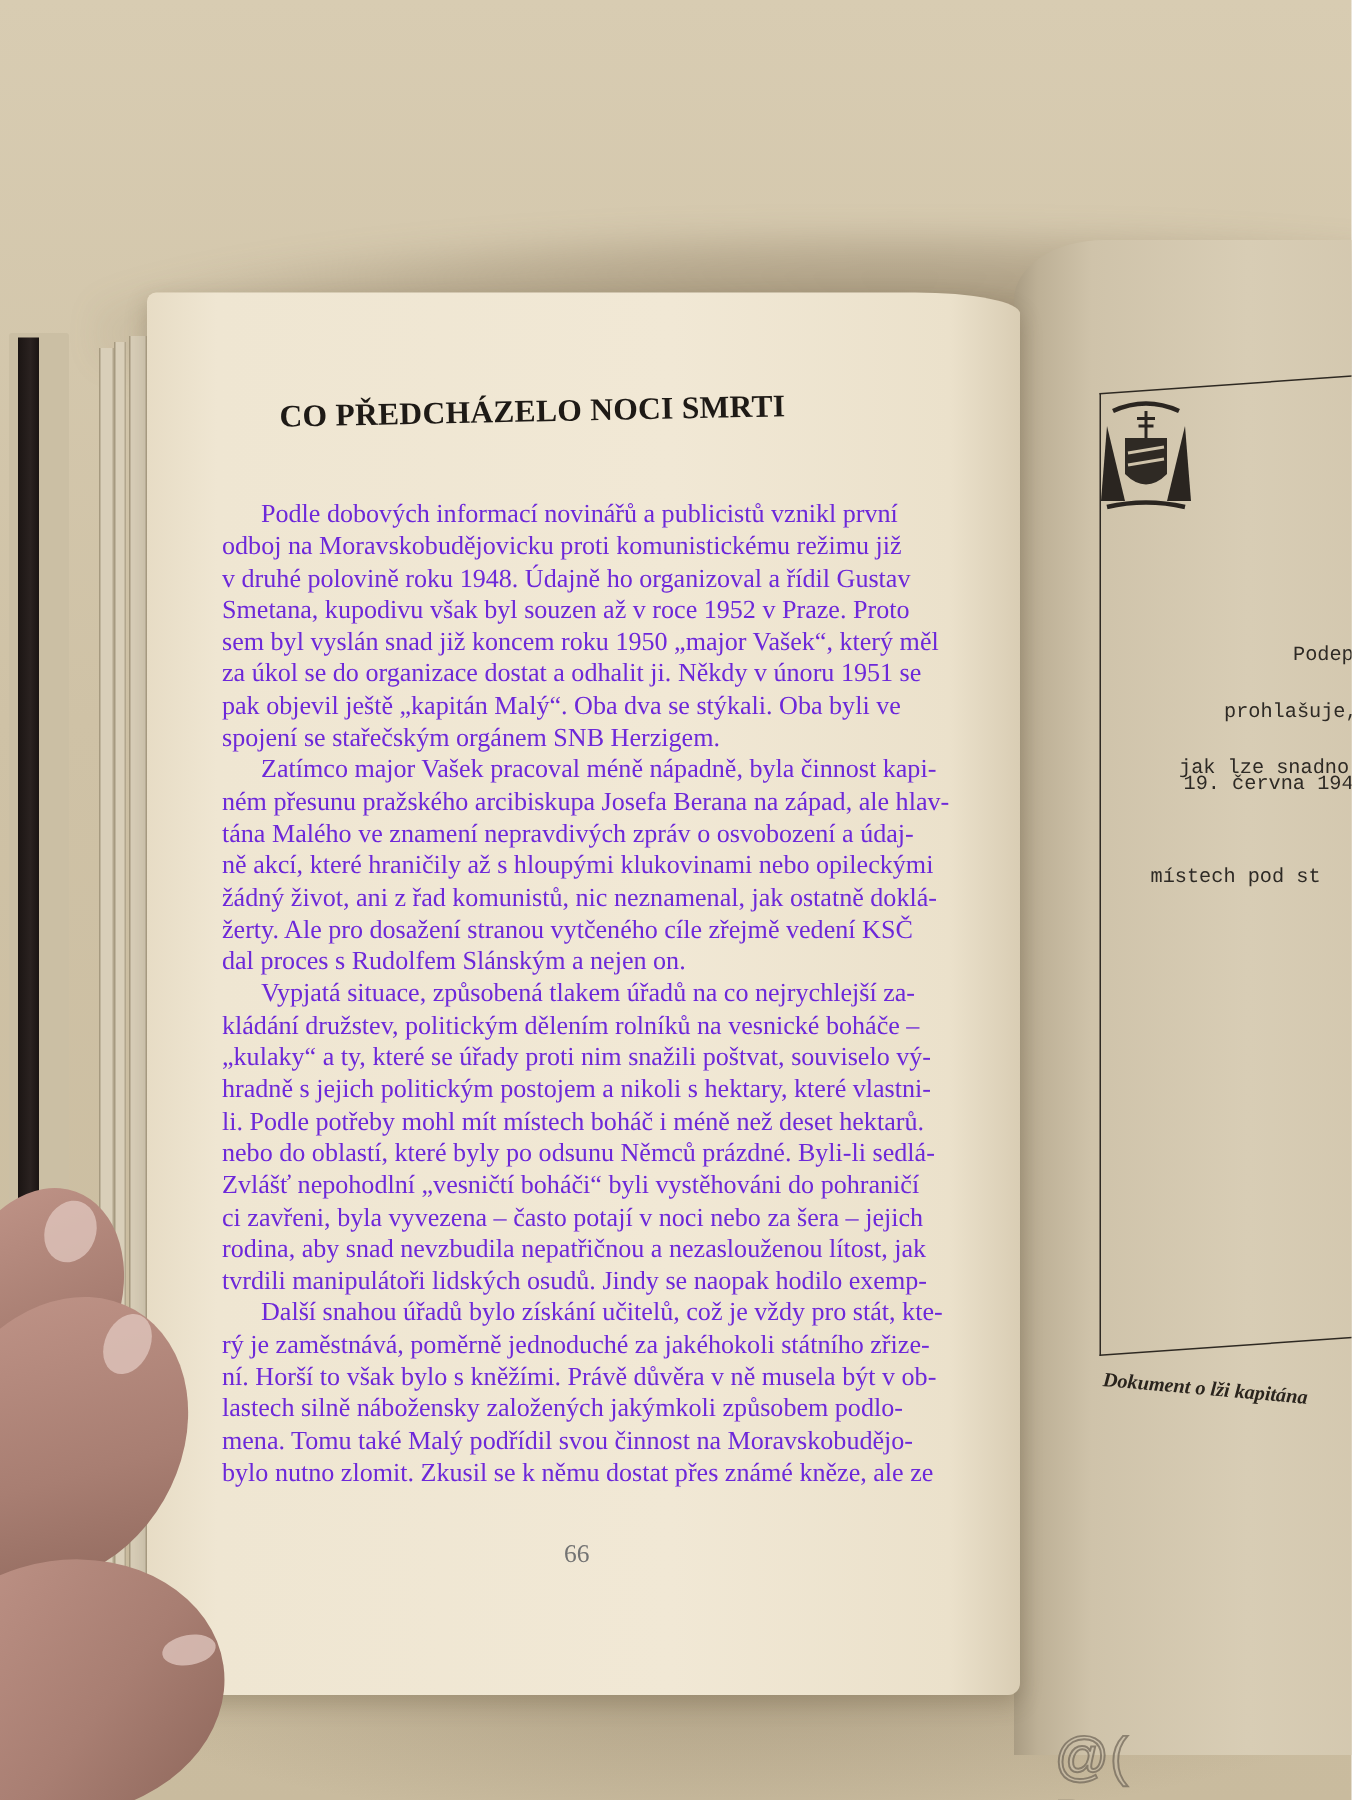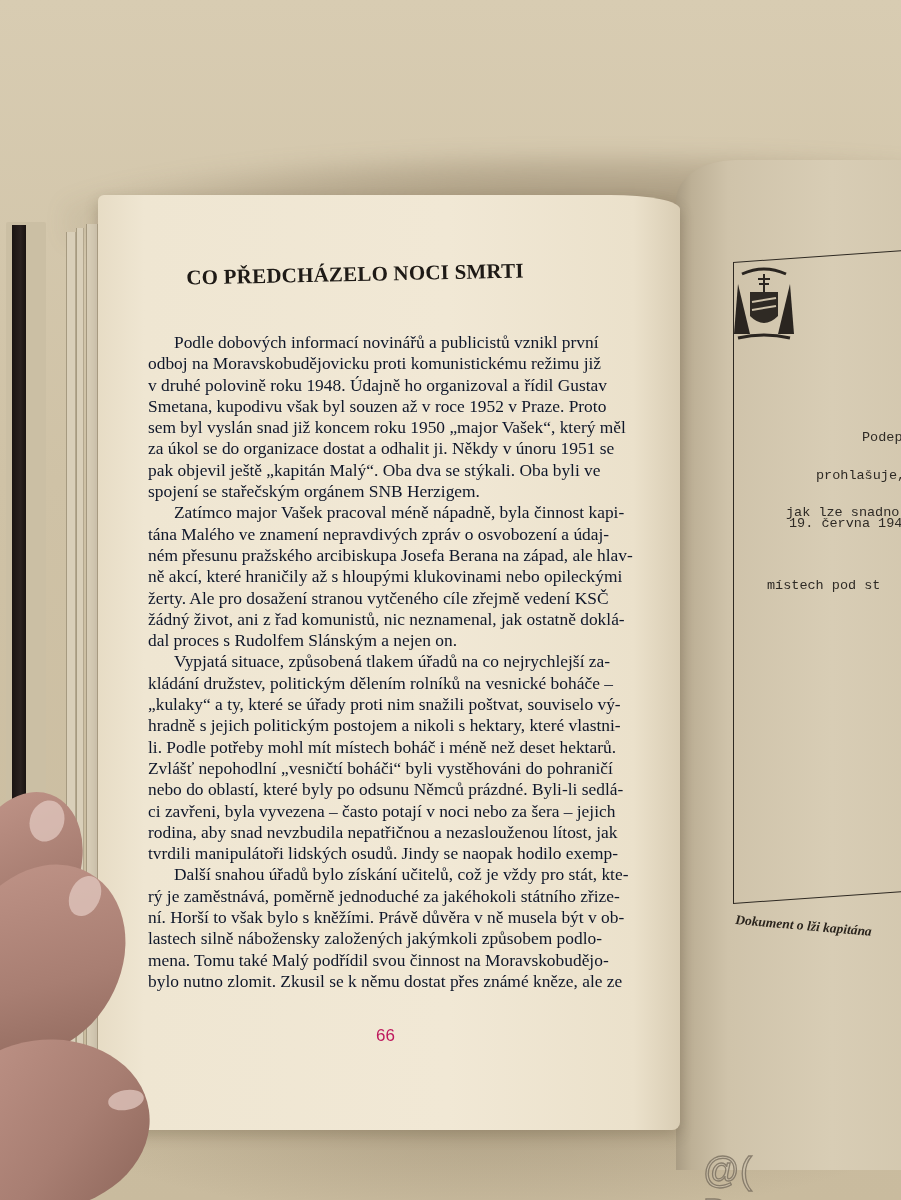--- a/index.html
+++ b/index.html
@@ -38,27 +38,27 @@
       box-shadow: 0 6px 14px rgba(80,64,40,0.25);
     }
     .page-title {
       position: absolute; left: 150px; top: 262px; width: 410px; text-align: center;
       font-family: "Liberation Serif", serif; font-weight: bold; font-size: 21px;
       color: #1e1a16; letter-spacing: 0.2px; transform: rotate(-1.2deg);
     }
     .body-text {
       position: absolute; left: 148px; top: 332px; width: 480px;
       font-family: "Liberation Serif", serif; font-size: 17.4px; line-height: 21.3px;
-      color: #0f172a; text-align: justify;
+      color: #6d28d9; text-align: justify;
     }
     .line { display: block; white-space: nowrap; }
     .indent { padding-left: 26px; }
     .page-number {
-      position: absolute; left: 376px; top: 1026px; font-size: 17px; color: #be185d;
-      font-family: Liberation Sans, sans-serif;
+      position: absolute; left: 376px; top: 1026px; font-size: 17px; color: #737373;
+      font-family: Liberation Serif, serif;
     }
     
     .right-page {
       position: absolute; left: 676px; top: 160px; width: 260px; height: 1010px;
       background: linear-gradient(90deg, #a99c83 0%, #bdb096 6%, #cfc3aa 20%, #d8cdb5 60%, #d2c6ad 100%);
       border-radius: 60px 0 0 0 / 40px 0 0 0;
     }
     .doc-frame {
       position: absolute; left: 733px; top: 262px; width: 200px; height: 640px;
       border-left: 1.5px solid #2e2922; border-top: 1.5px solid #2e2922; border-bottom: 1.5px solid #2e2922;
@@ -128,33 +128,33 @@
 <div class="body-text">
   <span class="line indent">Podle dobových informací novinářů a publicistů vznikl první</span>
   <span class="line">odboj na Moravskobudějovicku proti komunistickému režimu již</span>
   <span class="line">v druhé polovině roku 1948. Údajně ho organizoval a řídil Gustav</span>
   <span class="line">Smetana, kupodivu však byl souzen až v roce 1952 v Praze. Proto</span>
   <span class="line">sem byl vyslán snad již koncem roku 1950 „major Vašek“, který měl</span>
   <span class="line">za úkol se do organizace dostat a odhalit ji. Někdy v únoru 1951 se</span>
   <span class="line">pak objevil ještě „kapitán Malý“. Oba dva se stýkali. Oba byli ve</span>
   <span class="line">spojení se stařečským orgánem SNB Herzigem.</span>
   <span class="line indent">Zatímco major Vašek pracoval méně nápadně, byla činnost kapi-</span>
+  <span class="line">ném přesunu pražského arcibiskupa Josefa Berana na západ, ale hlav-</span>
   <span class="line">tána Malého ve znamení nepravdivých zpráv o osvobození a údaj-</span>
-  <span class="line">ném přesunu pražského arcibiskupa Josefa Berana na západ, ale hlav-</span>
   <span class="line">ně akcí, které hraničily až s hloupými klukovinami nebo opileckými</span>
+  <span class="line">žádný život, ani z řad komunistů, nic neznamenal, jak ostatně doklá-</span>
   <span class="line">žerty. Ale pro dosažení stranou vytčeného cíle zřejmě vedení KSČ</span>
-  <span class="line">žádný život, ani z řad komunistů, nic neznamenal, jak ostatně doklá-</span>
   <span class="line">dal proces s Rudolfem Slánským a nejen on.</span>
   <span class="line indent">Vypjatá situace, způsobená tlakem úřadů na co nejrychlejší za-</span>
   <span class="line">kládání družstev, politickým dělením rolníků na vesnické boháče –</span>
   <span class="line">„kulaky“ a ty, které se úřady proti nim snažili poštvat, souviselo vý-</span>
   <span class="line">hradně s jejich politickým postojem a nikoli s hektary, které vlastni-</span>
   <span class="line">li. Podle potřeby mohl mít místech boháč i méně než deset hektarů.</span>
+  <span class="line">nebo do oblastí, které byly po odsunu Němců prázdné. Byli-li sedlá-</span>
   <span class="line">Zvlášť nepohodlní „vesničtí boháči“ byli vystěhováni do pohraničí</span>
-  <span class="line">nebo do oblastí, které byly po odsunu Němců prázdné. Byli-li sedlá-</span>
   <span class="line">ci zavřeni, byla vyvezena – často potají v noci nebo za šera – jejich</span>
   <span class="line">rodina, aby snad nevzbudila nepatřičnou a nezaslouženou lítost, jak</span>
   <span class="line">tvrdili manipulátoři lidských osudů. Jindy se naopak hodilo exemp-</span>
   <span class="line indent">Další snahou úřadů bylo získání učitelů, což je vždy pro stát, kte-</span>
   <span class="line">rý je zaměstnává, poměrně jednoduché za jakéhokoli státního zřize-</span>
   <span class="line">ní. Horší to však bylo s kněžími. Právě důvěra v ně musela být v ob-</span>
   <span class="line">lastech silně nábožensky založených jakýmkoli způsobem podlo-</span>
   <span class="line">mena. Tomu také Malý podřídil svou činnost na Moravskobudějo-</span>
   <span class="line">bylo nutno zlomit. Zkusil se k němu dostat přes známé kněze, ale ze</span>
 </div>

